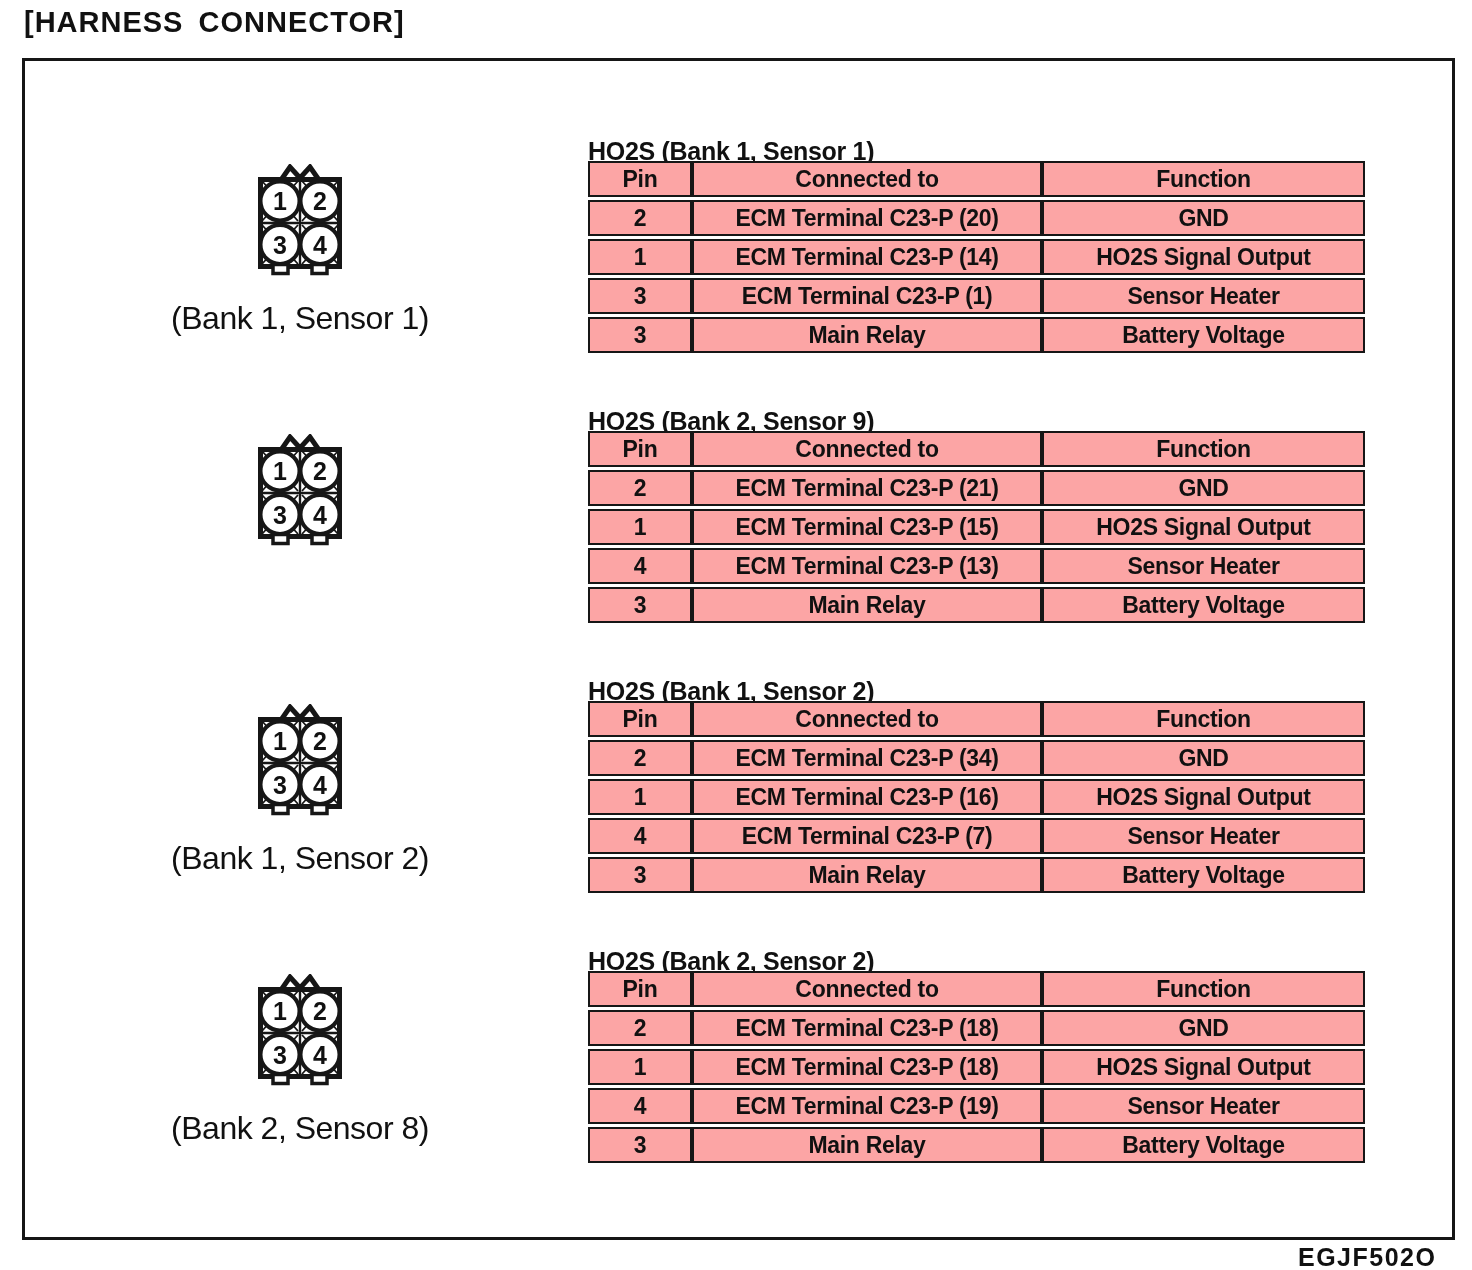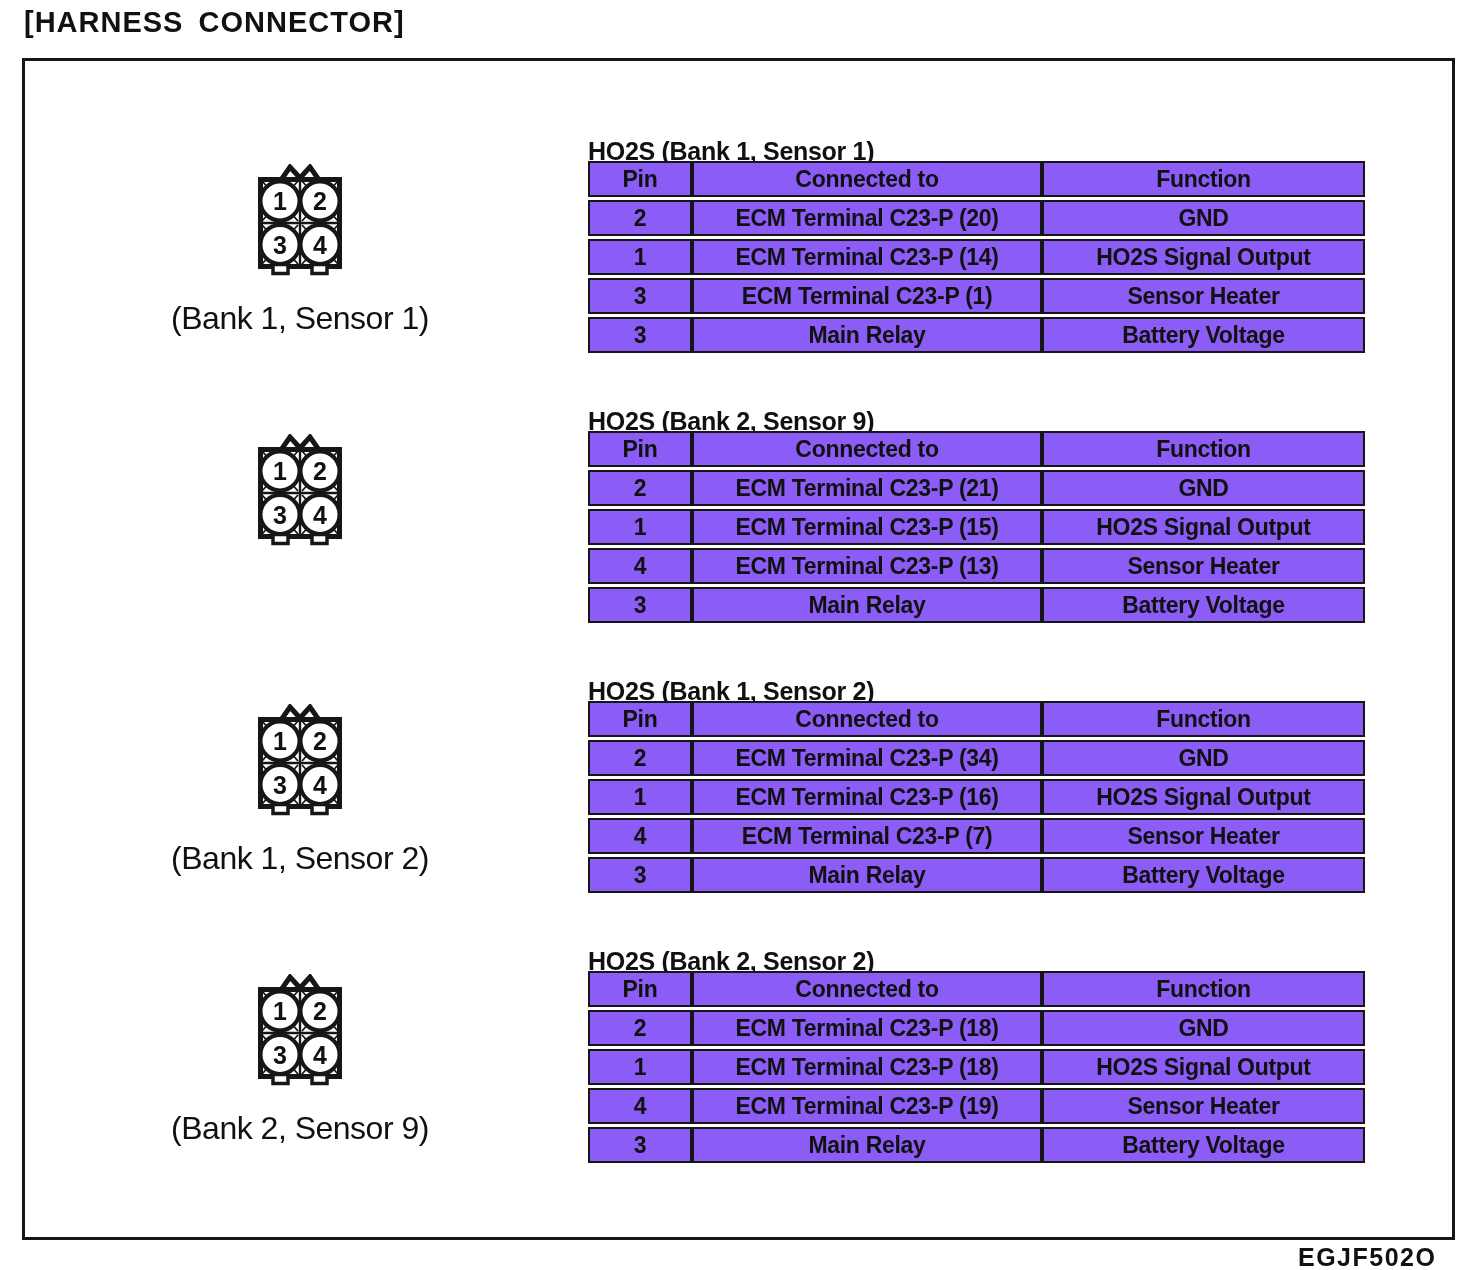--- a/index.html
+++ b/index.html
@@ -48,21 +48,21 @@
     position: absolute; left: 588px; top: 46px;
     width: 777px; table-layout: fixed;
     border-collapse: separate; border-spacing: 0 3px;
   }
   .pin-table th, .pin-table td {
     border: 2px solid #161616;
     height: 36px;
     padding: 0;
     text-align: center; vertical-align: middle;
     font-size: 23px; font-weight: bold; letter-spacing: -0.3px;
-    background: #8b5cf6;
+    background: #fca5a5;
     overflow: hidden; white-space: nowrap;
   }
 
   .footer-code {
     position: absolute; left: 1298px; top: 1243px;
     font-size: 25px; font-weight: bold; letter-spacing: 1.5px;
   }
 
   svg .ink { stroke: #161616; }
   svg text { font-family: "Liberation Sans", sans-serif; font-size: 25px; font-weight: bold; fill: #111111; }
@@ -307,21 +307,21 @@
         <circle class="ink" cx="64" cy="37" r="19.5" fill="#ffffff" stroke-width="4"></circle>
         <circle class="ink" cx="24" cy="80.5" r="19.5" fill="#ffffff" stroke-width="4"></circle>
         <circle class="ink" cx="64" cy="80.5" r="19.5" fill="#ffffff" stroke-width="4"></circle>
         <text x="24" y="46" text-anchor="middle">1</text>
         <text x="64" y="46" text-anchor="middle">2</text>
         <text x="24" y="89.5" text-anchor="middle">3</text>
         <text x="64" y="89.5" text-anchor="middle">4</text>
       </svg>
     </div>
 
-    <div class="conn-label">(Bank 2, Sensor 9)</div>
+    <div class="conn-label">(Bank 2, Sensor 8)</div>
 
     <table class="pin-table">
       <colgroup>
             <col style="width:104px">
             <col style="width:350px">
             <col style="width:323px">
           </colgroup>
       <thead>
         <tr>
           <th>Pin</th>

